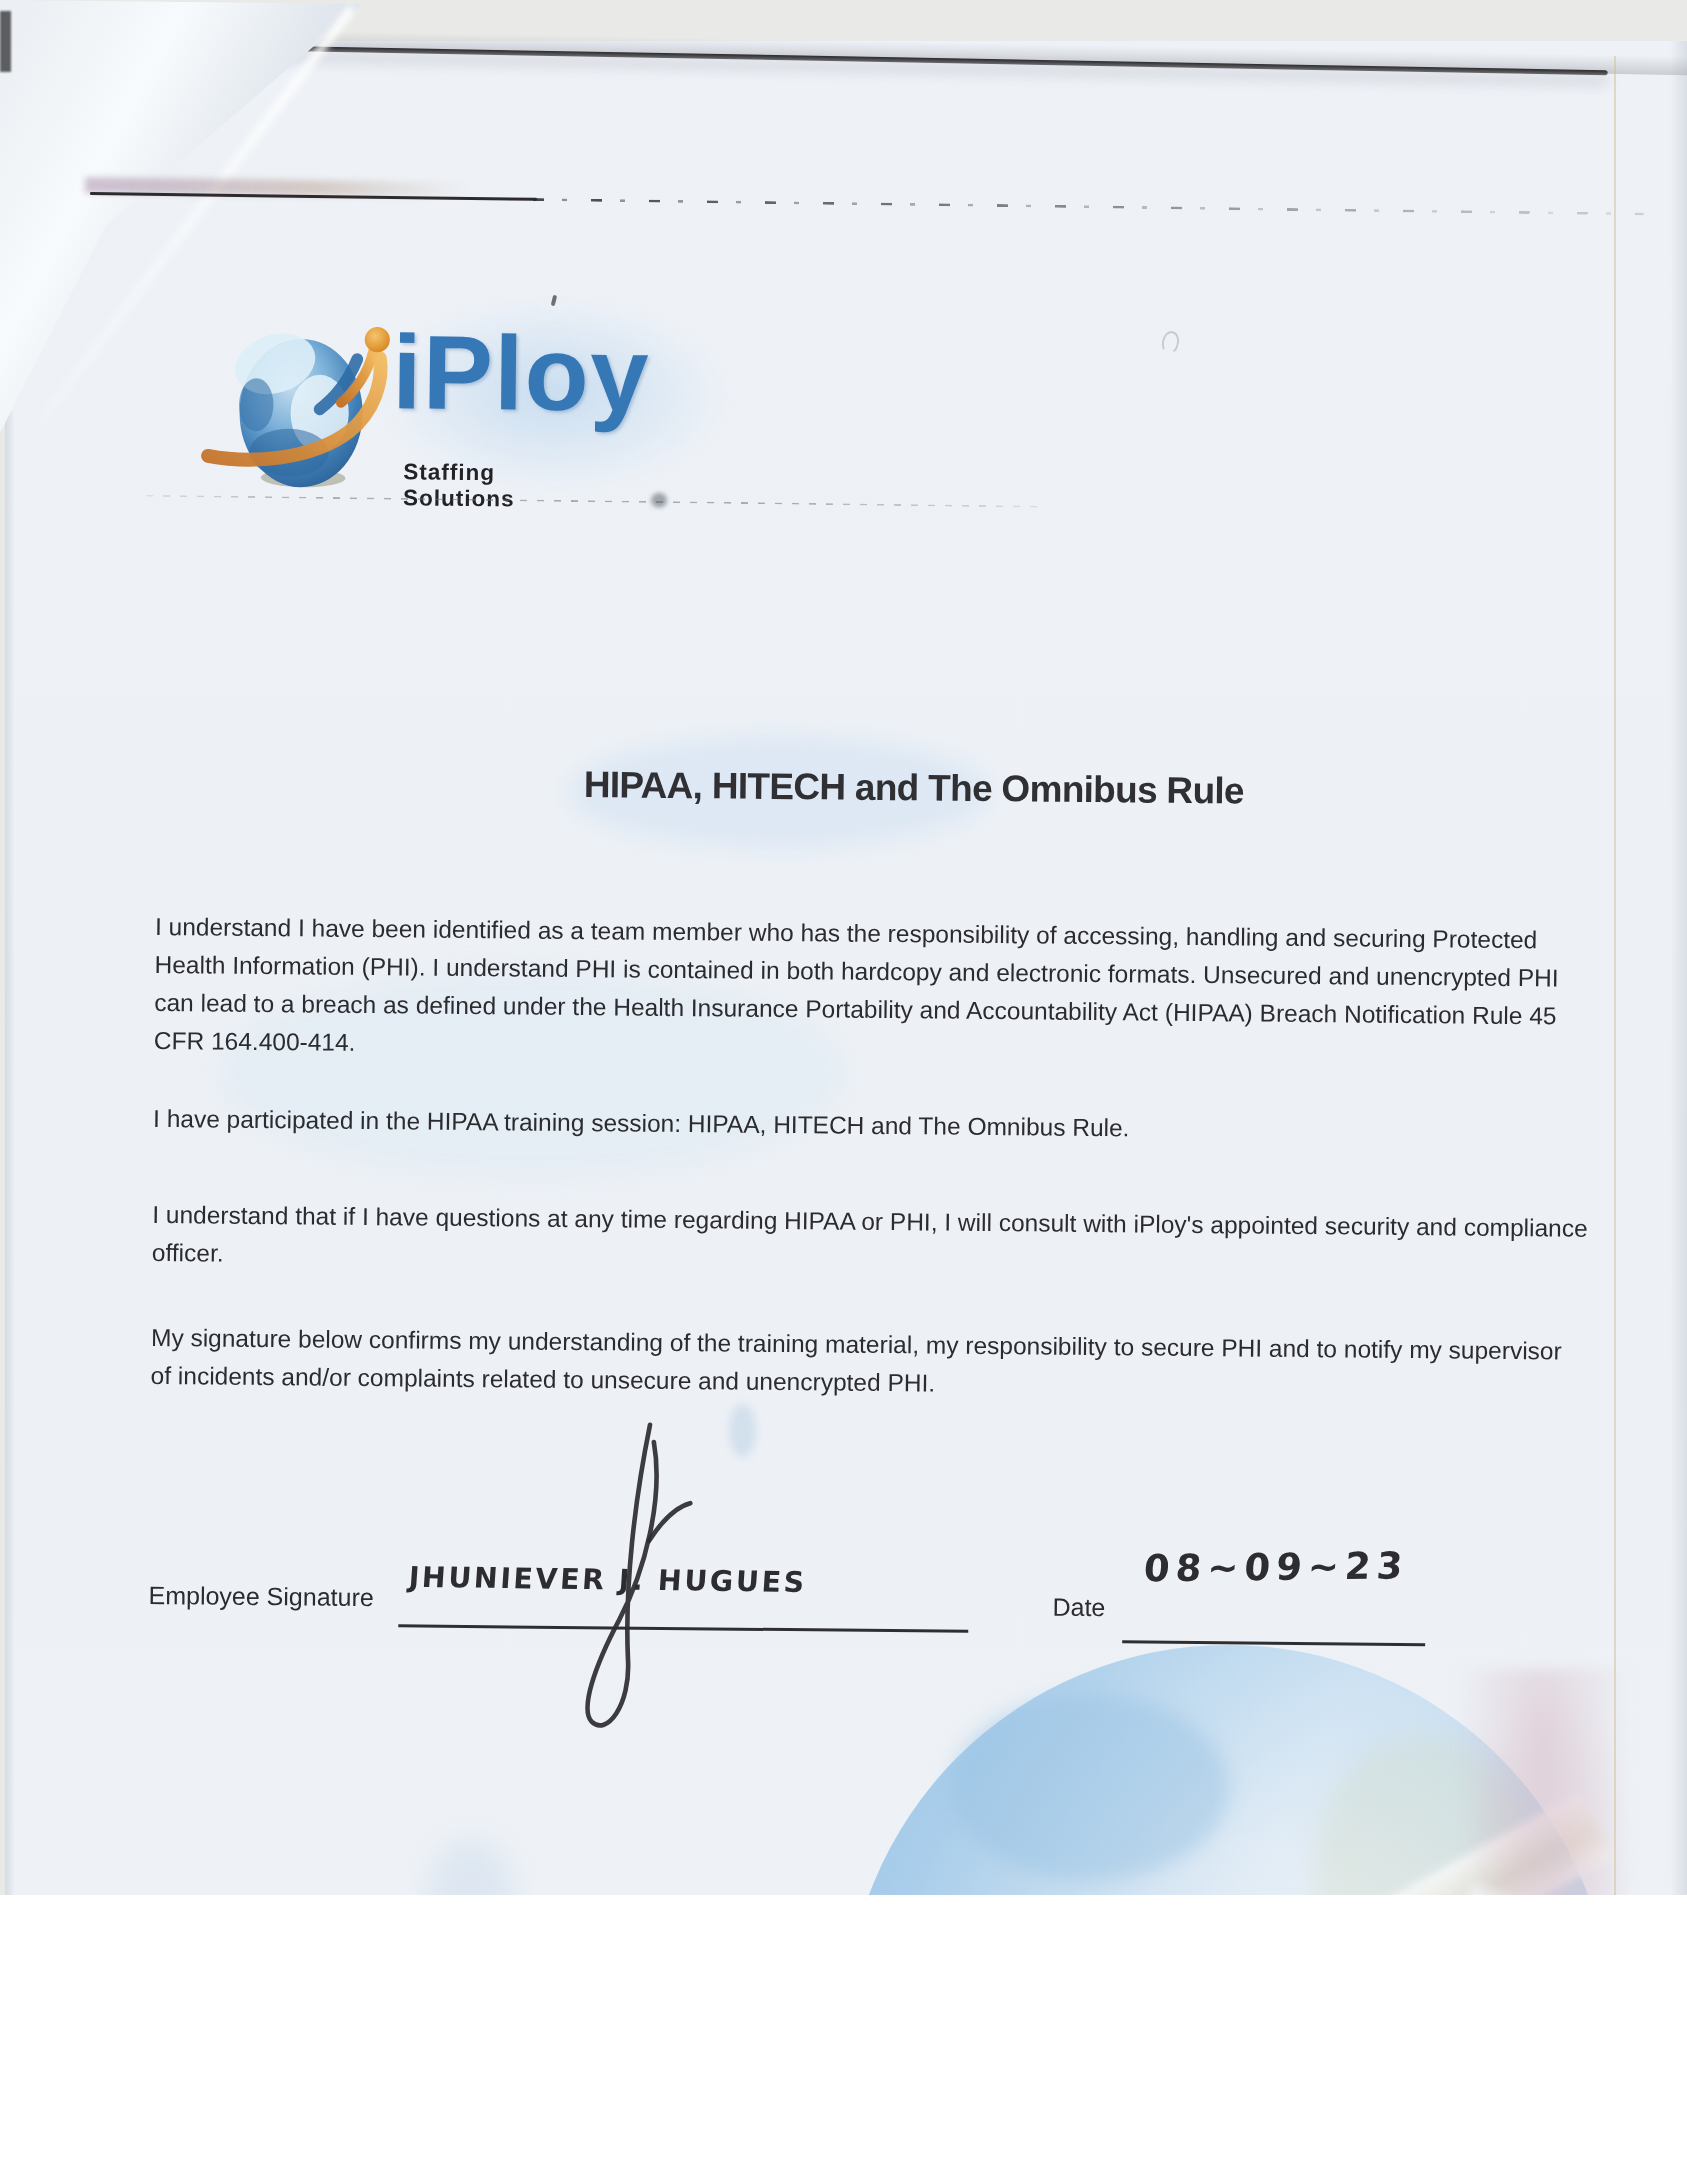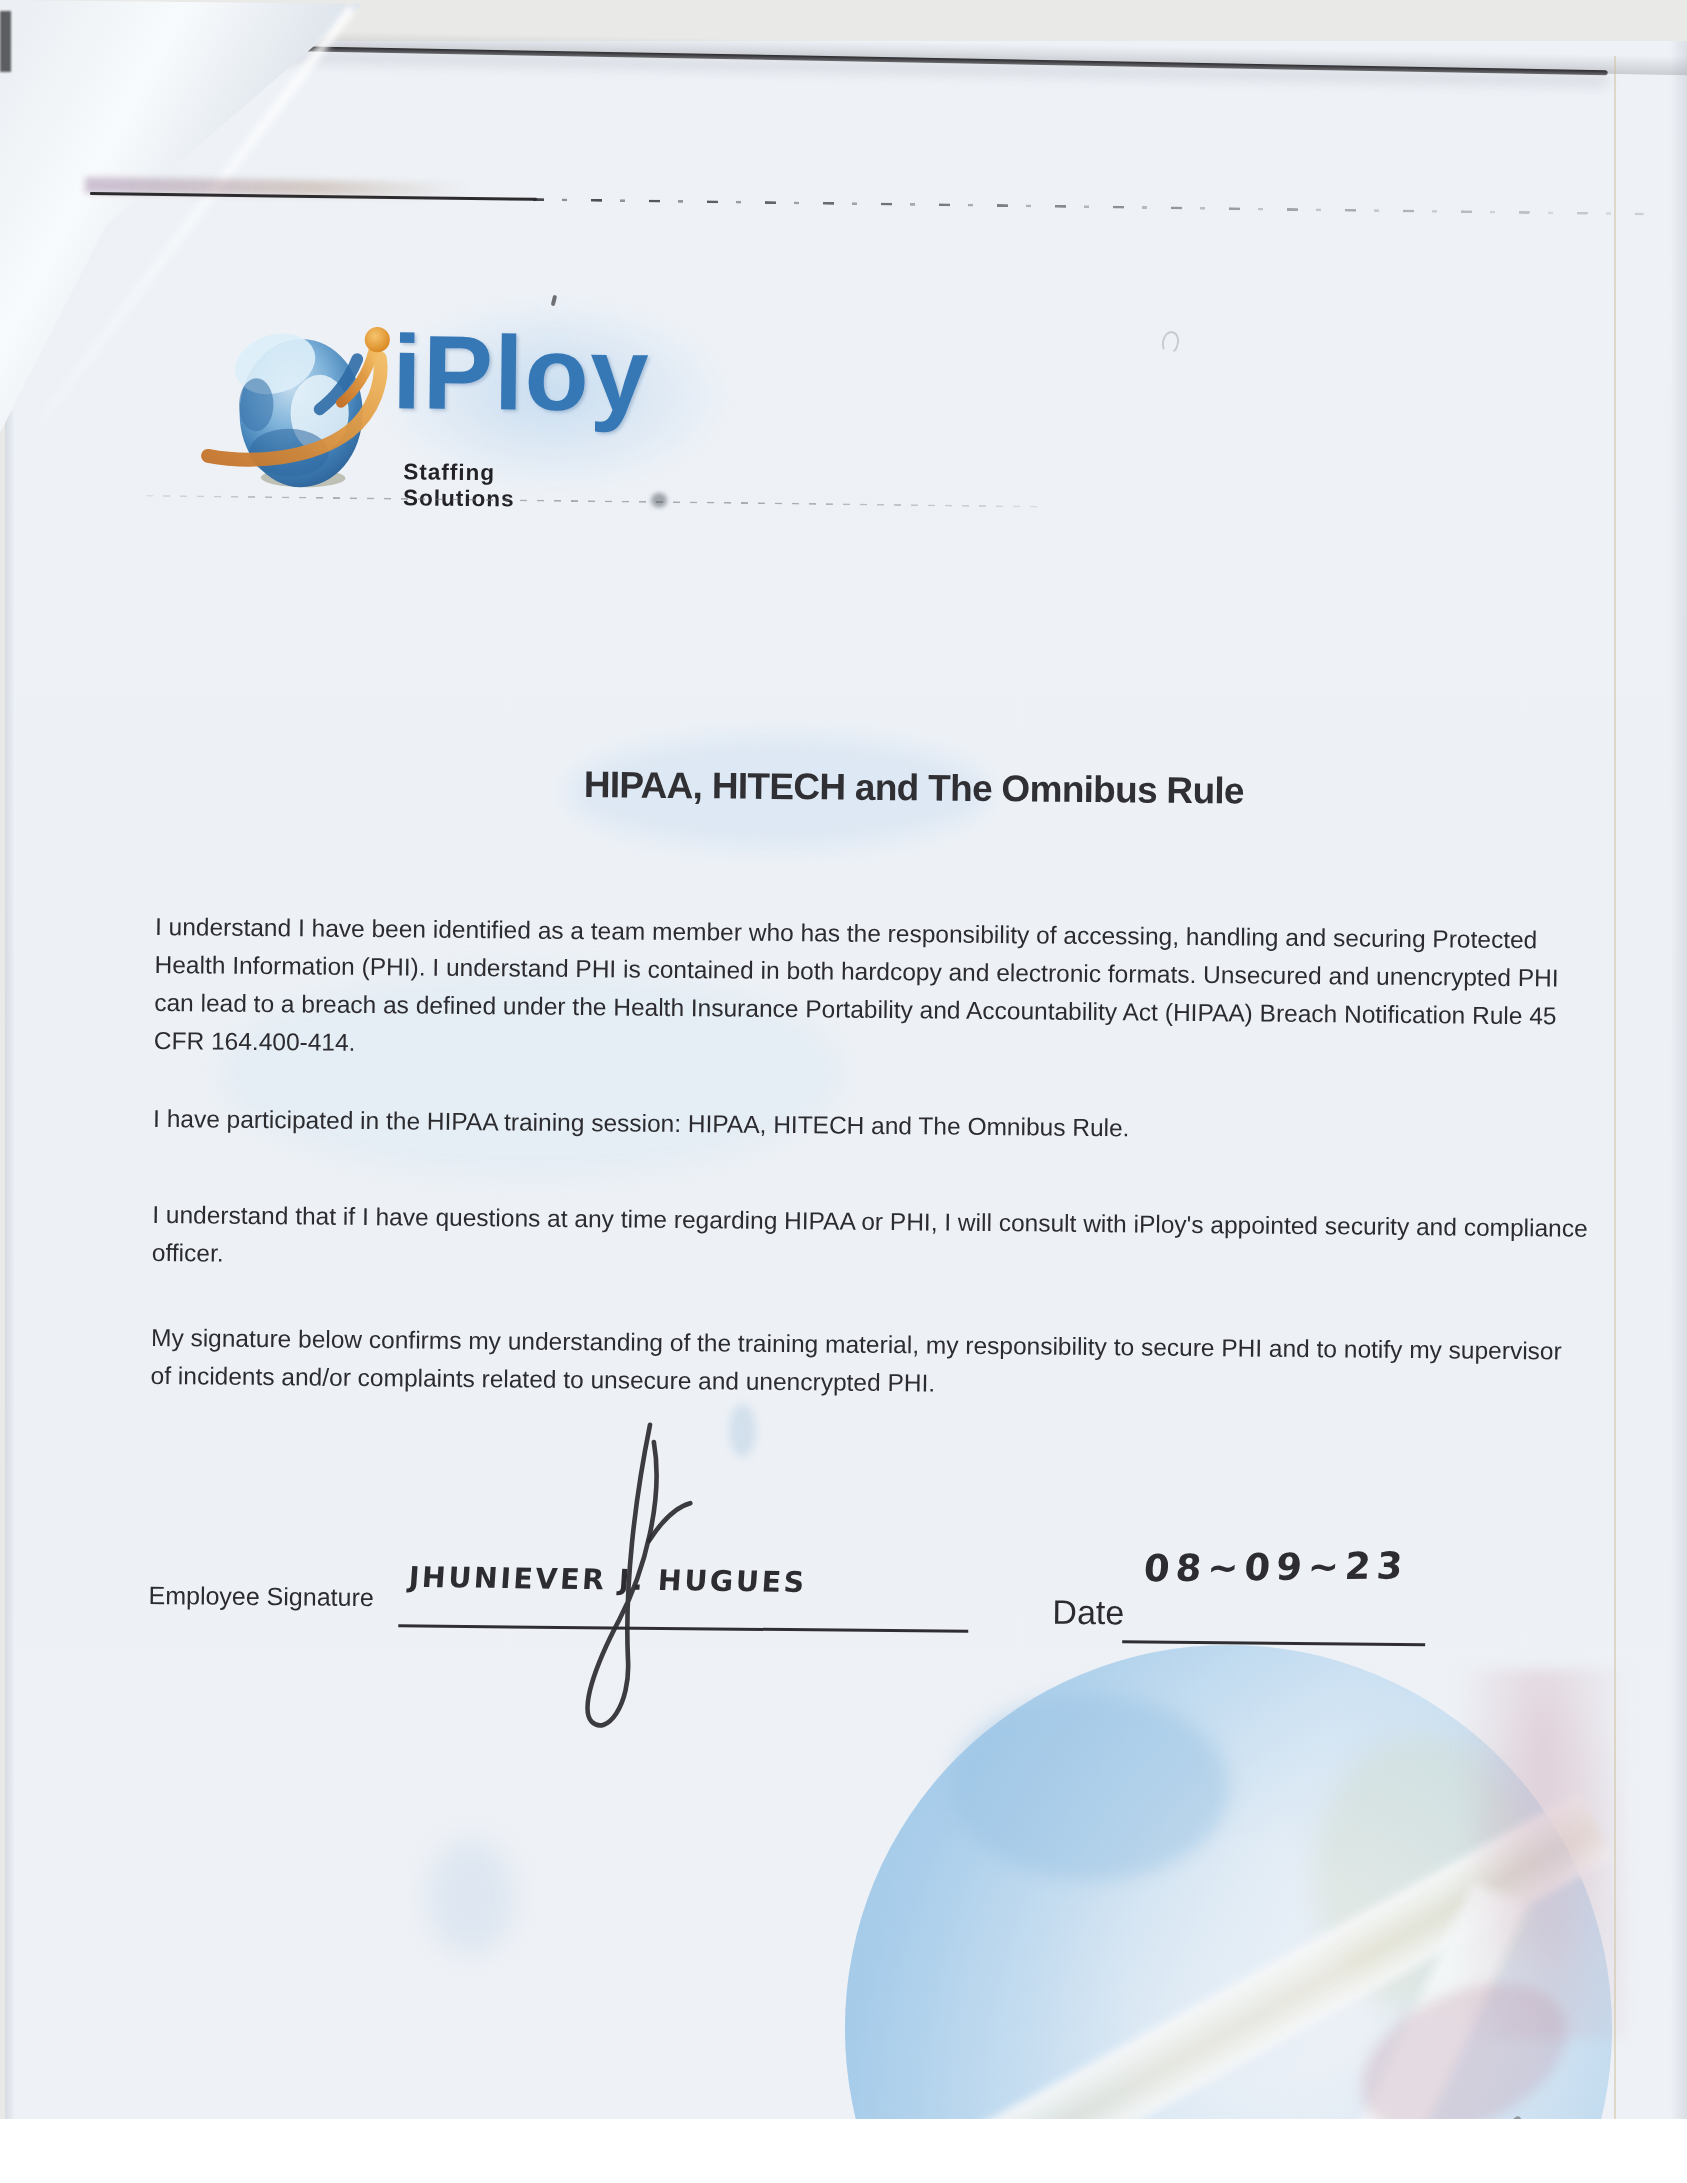--- a/index.html
+++ b/index.html
@@ -1,17 +1,17 @@
 <!DOCTYPE html>
 <html style="font-size:10.6px"><head>
 <meta charset="utf-8">
 <style>
   html,body{margin:0;padding:0;}
   body{width:1687px;height:2183px;font-family:"Liberation Sans",sans-serif;}
-  .canvas{position:relative;width:1687px;height:2119px;overflow:hidden;background:#e9e9e7;}
+  .canvas{position:relative;width:1687px;height:1895px;overflow:hidden;background:#e9e9e7;}
 
   
   .paper{position:absolute;left:5.3px;top:41px;width:1682px;height:2142px;
          background:linear-gradient(180deg,#eef2f7 0%,#edf1f6 55%,#eef1f6 100%);}
   .left-shade{position:absolute;left:0;top:370px;width:9.3px;height:1773px;
          background:linear-gradient(90deg,rgba(185,192,202,.45),rgba(185,192,202,0));}
   .right-shade{position:absolute;right:0;top:0;width:17px;height:2142px;
          background:linear-gradient(90deg,rgba(200,205,212,0),rgba(198,203,211,.5));}
 
   
@@ -117,21 +117,21 @@
   .para3{top:1196px;}
   .para4{top:1319px;}
 
   
   .sig-label{position:absolute;left:155px;top:1581px;font-size:25px;color:#2c2c30;}
   .sig-line{position:absolute;left:405px;top:1622px;width:570px;height:3.3px;background:#2f2f33;}
   .sig-name{position:absolute;left:415px;top:1559px;font-family:"DejaVu Sans",sans-serif;
         font-size:28.4px;font-weight:700;letter-spacing:2.6px;color:#2d2d31;
         transform:skewX(-3deg) rotate(0.2deg);}
   .flourish{position:absolute;left:570px;top:1416px;overflow:visible;}
-  .date-label{position:absolute;left:1059px;top:1584px;font-size:34px;color:#2c2c30;}
+  .date-label{position:absolute;left:1059px;top:1584px;font-size:25px;color:#2c2c30;}
   .date-line{position:absolute;left:1129px;top:1631px;width:303px;height:3.3px;background:#2f2f33;}
   .date-value{position:absolute;left:1150px;top:1535px;font-family:"DejaVu Sans",sans-serif;
         font-size:37px;font-weight:700;letter-spacing:6px;color:#2d2d31;
         transform:rotate(-1.2deg) skewX(-5deg);}
 </style>
 </head>
 <body>
 
 <div class="canvas">
 

